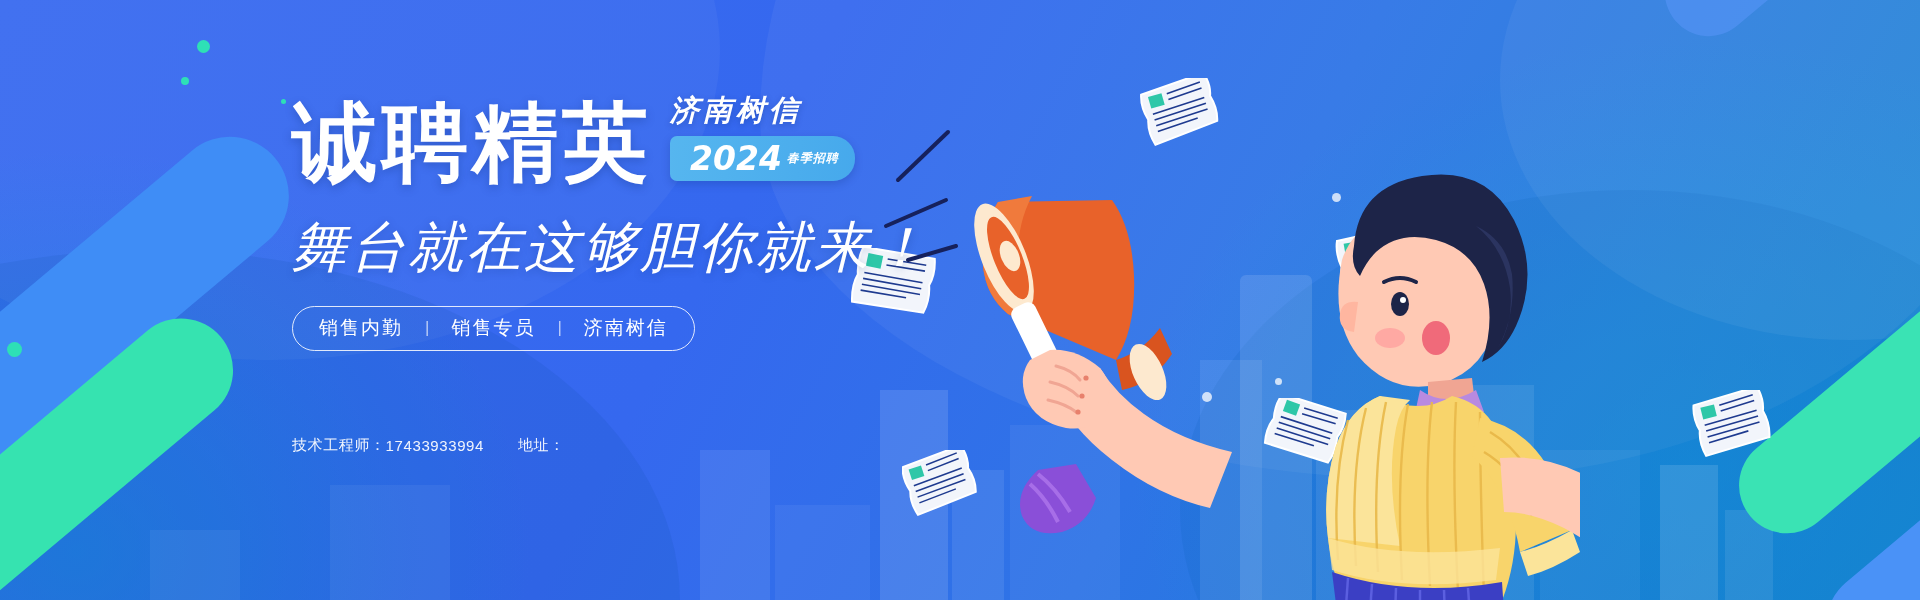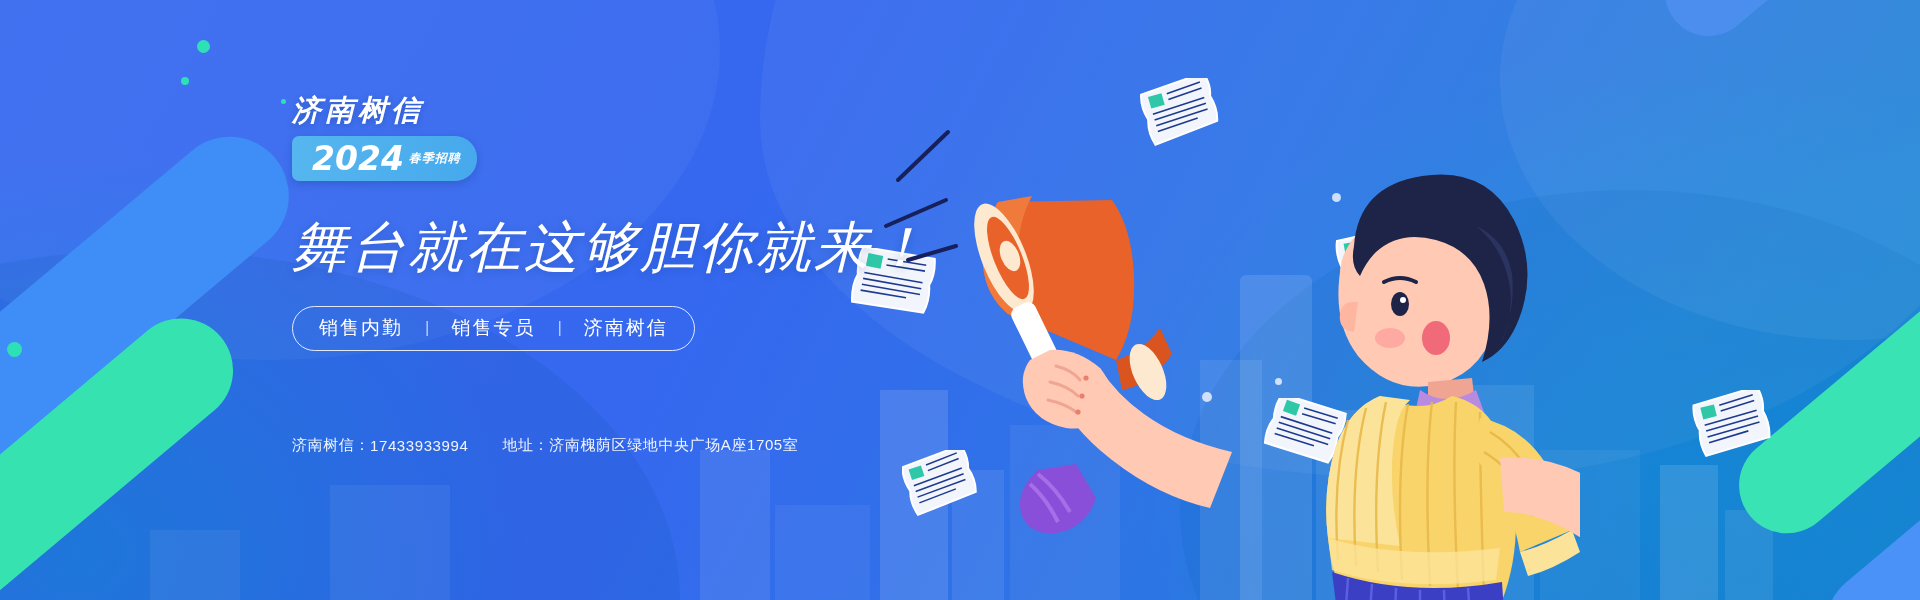--- a/index.html
+++ b/index.html
@@ -378,20 +378,21 @@
       <rect x="700" y="540" width="150" height="4" fill="#0f1a46" opacity=".55"></rect>
     </g>
 
     <path d="M366 828 Q336 852 340 882 Q346 910 382 912 Q420 910 438 888 L446 850 Z" fill="#1d2448"></path>
     <path d="M572 812 Q560 848 578 872 Q600 894 630 880 Q652 864 648 836 L648 790 Z" fill="#1d2448"></path>
   </svg>
 
   <div class="content">
 
     <div class="headrow">
+      <div class="headline">诚聘精英</div>
 
       <div class="brandwrap">
         <div class="brand">济南树信</div>
         <div class="badge">
           <span class="badge-year">2024</span>
           <span class="badge-season">
             <span>春季</span>
             <span>招聘</span>
           </span>
         </div>
@@ -402,21 +403,20 @@
 
     <div class="roles">
       <span class="role">销售内勤</span>
       <span class="role-sep">|</span>
       <span class="role">销售专员</span>
       <span class="role-sep">|</span>
       <span class="role">济南树信</span>
     </div>
 
     <div class="contact">
-      <span>济南树信：</span>
+      <span>技术工程师：</span>
       <span>17433933994</span>
       <span class="gap"></span>
       <span>地址：</span>
-      <span>济南槐荫区绿地中央广场A座1705室</span>
     </div>
 
   </div>
 </div>
 
 </body></html>

